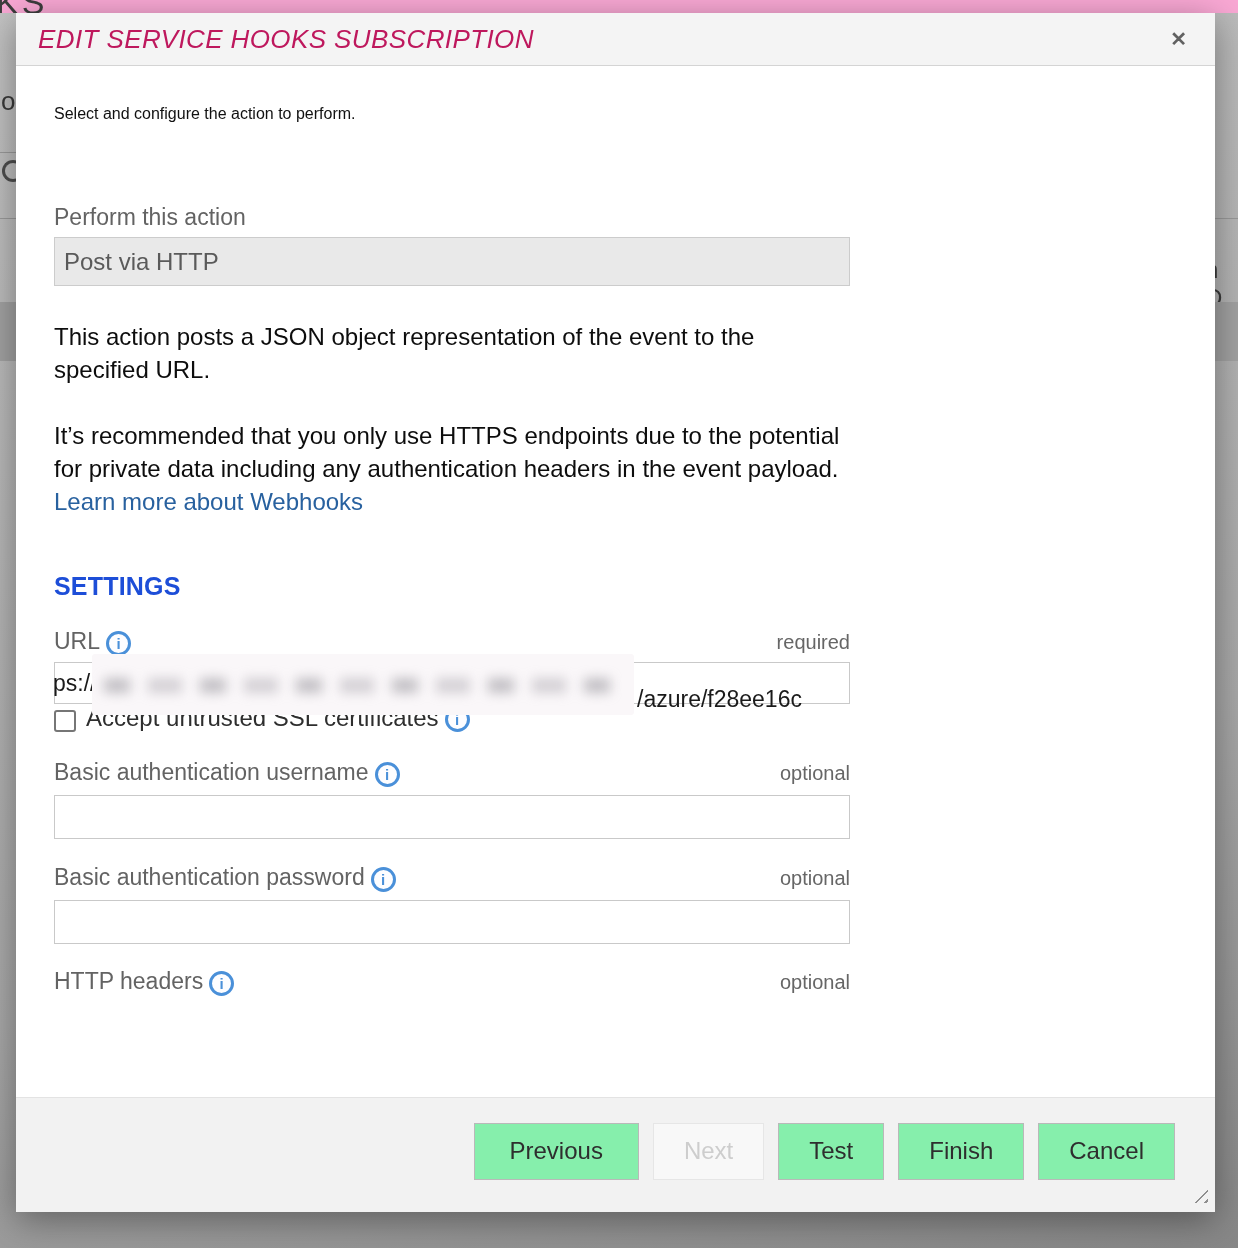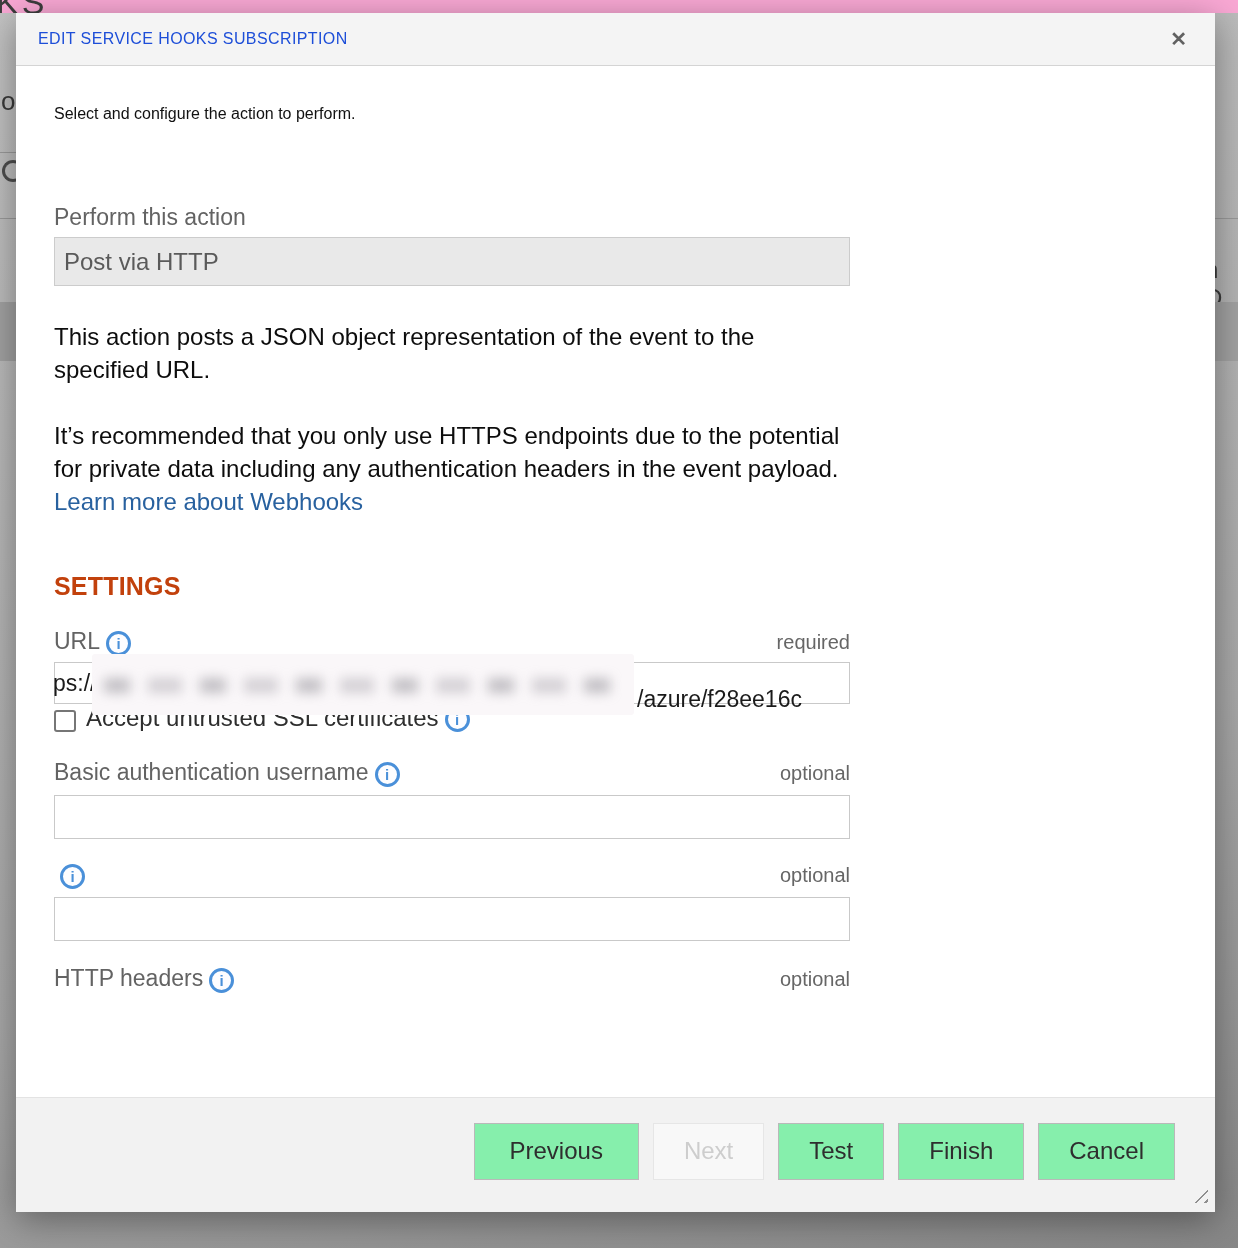--- a/index.html
+++ b/index.html
@@ -29,21 +29,21 @@
   
   .modal {
     position: absolute; left: 16px; top: 13px; width: 1199px; height: 1199px;
     background: #ffffff; z-index: 2;
     box-shadow: 0 8px 34px rgba(0,0,0,0.38);
   }
   .modal-header {
     height: 53px; background: #f4f4f4; border-bottom: 1px solid #d4d4d4;
     display: flex; align-items: center; padding: 0 22px;
   }
-  .modal-title { font-size: 16px; color: #1d4ed8; letter-spacing: 0.4px; }
+  .modal-title { font-size: 26px; color: #be185d; letter-spacing: 0.4px; font-style: italic; }
   .close-btn {
     margin-left: auto; font-size: 20px; font-weight: bold; color: #616161;
     cursor: pointer; line-height: 1; padding: 4px 6px;
   }
 
   .modal-body { position: relative; height: 1031px; overflow: hidden; padding: 26px 0 0 38px; }
   .fields { width: 796px; }
 
   h1.page-title { font-size: 52px; font-weight: 400; color: #2a5da4; line-height: 1.12; }
   .subtitle { font-size: 16px; color: #111; margin-top: 13px; }
@@ -55,21 +55,21 @@
     font-size: 24px; color: #1a1a1a; display: flex; align-items: center;
     padding: 0 9px; margin-top: 6px;
   }
   .input.disabled { background: #e9e9e9; color: #5a5a5a; border-color: #cccccc; }
 
   .para { font-size: 24px; line-height: 33px; color: #0d0d0d; width: 798px; }
   .para-1 { margin-top: 34px; }
   .para-2 { margin-top: 33px; }
   .link { color: #28619f; cursor: pointer; }
 
-  .settings-heading { font-size: 25px; font-weight: bold; color: #c2410c; margin-top: 54px; letter-spacing: 0.2px; }
+  .settings-heading { font-size: 25px; font-weight: bold; color: #1d4ed8; margin-top: 54px; letter-spacing: 0.2px; }
 
   .label-row { display: flex; align-items: baseline; width: 796px; }
   .label-row .opt { margin-left: auto; font-size: 20px; color: #666; }
   .row-url { margin-top: 27px; }
   .row-user { margin-top: 27px; }
   .row-pass { margin-top: 25px; }
   .row-headers { margin-top: 24px; }
 
   .info-icon {
     display: inline-flex; align-items: center; justify-content: center;
@@ -191,20 +191,21 @@
       <div class="label-row row-user">
         <span class="field-label">Basic authentication username</span>
         <span class="info-icon">i</span>
         <span class="opt">optional</span>
       </div>
       <div class="input text-input">
         <span></span>
       </div>
 
       <div class="label-row row-pass">
+        <span class="field-label">Basic authentication password</span>
         <span class="info-icon">i</span>
         <span class="opt">optional</span>
       </div>
       <div class="input text-input">
         <span></span>
       </div>
 
       <div class="label-row row-headers">
         <span class="field-label">HTTP headers</span>
         <span class="info-icon">i</span>

